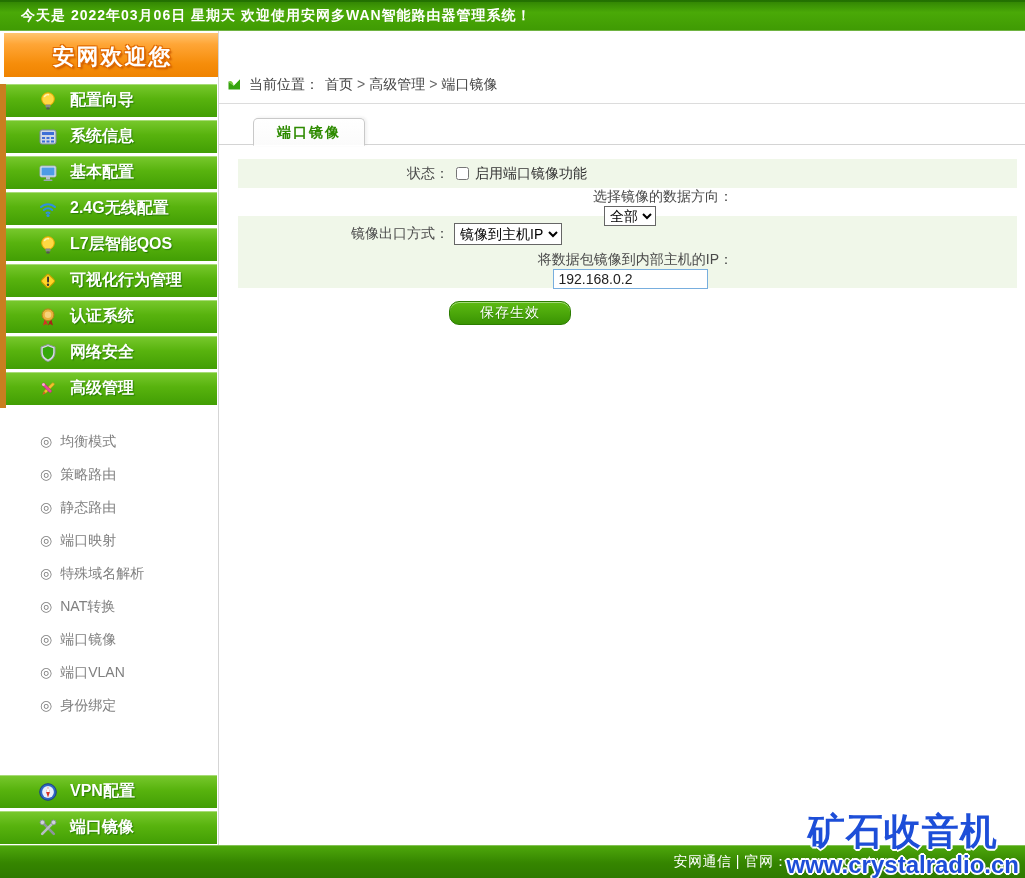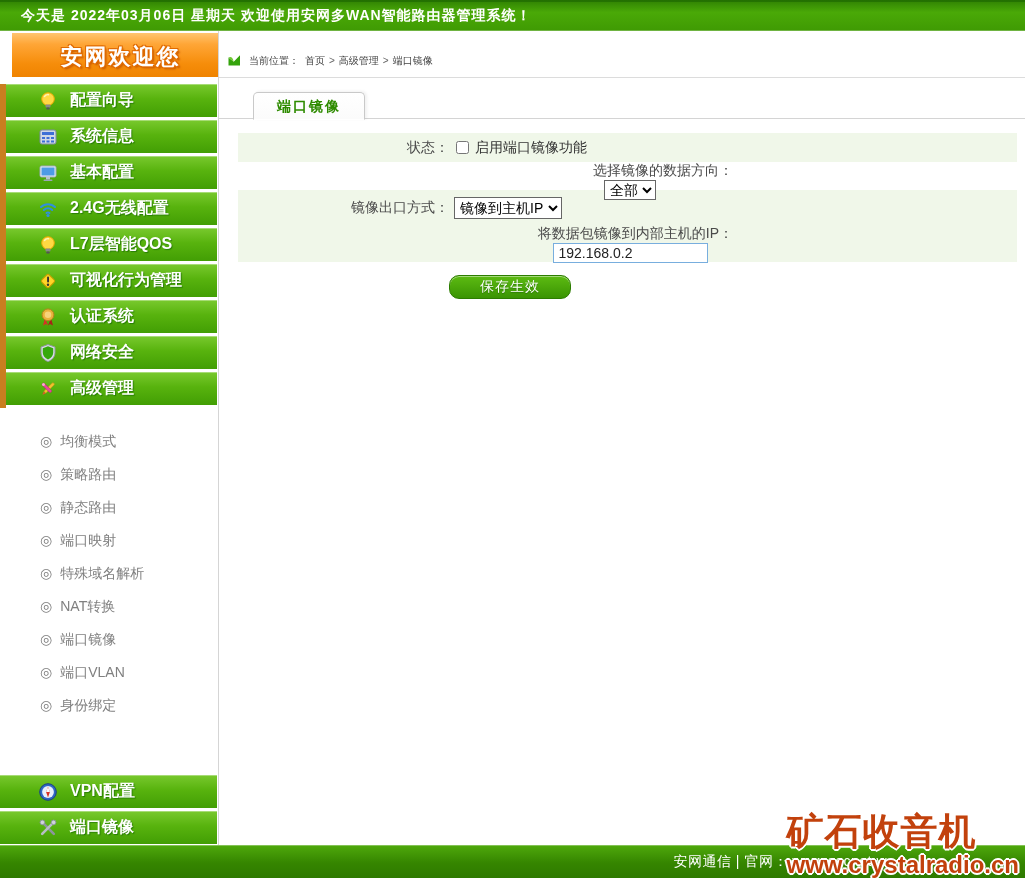--- a/index.html
+++ b/index.html
@@ -8,40 +8,40 @@
 
   
   .topbar{ position:absolute; top:0; left:0; width:1025px; height:31px;
     background:linear-gradient(180deg,#2f8103 0%,#4aa907 40%,#3f9a03 100%);
     box-shadow:inset 0 2px 0 rgba(20,90,0,.45), inset 0 -1px 0 rgba(255,255,255,.25);
     color:#fff; font-size:14px; font-weight:bold; letter-spacing:1px; line-height:31px;
     padding-left:21px; white-space:nowrap; }
 
   
   .sidebar{ position:absolute; left:0; top:31px; width:218px; height:814px; background:#fff; }
-  .sb-header{ position:absolute; top:2px; left:12px; width:217px; height:44px;
+  .sb-header{ position:absolute; top:2px; left:4px; width:217px; height:44px;
     background:linear-gradient(180deg,#ffc571 0%,#ffa637 25%,#f68d0a 70%,#ef8300 100%);
     color:#fff; font-size:22px; font-weight:bold; text-align:center; line-height:48px; letter-spacing:2px;
     text-shadow:-1px -1px 0 #e06a00,1px -1px 0 #e06a00,-1px 1px 0 #e06a00,1px 1px 0 #e06a00,2px 2px 2px #c85a00; }
   #menu-top{ position:absolute; top:53px; left:0; width:217px; border-left:6px solid #c97e20; }
   #menu-bottom{ position:absolute; top:744px; left:0; width:217px; }
   .menu-item{ height:33px; margin-bottom:3px; display:flex; align-items:center; gap:12px; padding-left:32px;
     background:linear-gradient(180deg,#79c92e 0%,#58b30e 45%,#429e04 100%);
     box-shadow:inset 0 1px 0 rgba(255,255,255,.35); cursor:pointer; }
   #menu-bottom .menu-item{ padding-left:38px; }
   .mi-icon{ width:20px; height:20px; flex:none; display:inline-block; }
   .mi-icon svg{ width:20px; height:20px; display:block; }
   .mi-label{ color:#fff; font-size:16px; font-weight:bold; text-shadow:1px 1px 1px rgba(0,80,0,.5); white-space:nowrap; }
   #submenu{ position:absolute; top:377px; left:0; width:217px; padding-top:17px; }
   .sub-item{ height:33px; line-height:33px; padding-left:40px; font-size:14px; color:#808080; cursor:pointer; white-space:nowrap; }
   .sub-bullet{ margin-right:8px; font-size:14px; }
 
   
   .main{ position:absolute; left:218px; top:31px; right:0; bottom:33px; border-left:1px solid #d5d5d5; background:#fff; overflow:hidden; }
-  .breadcrumb{ display:flex; align-items:flex-end; gap:6px; padding:21px 0 0 8px; font-size:10px; color:#444; }
+  .breadcrumb{ display:flex; align-items:flex-start; gap:6px; padding:21px 0 0 8px; font-size:14px; color:#444;margin-top:24px; }
   .bc-icon svg{ width:16px; height:16px; display:block; }
   .bc-sep{ color:#666; margin:0 4px; }
   .divider1{ margin-top:9px; border-top:1px solid #dcdcdc; height:2px; }
   .tab-row{ margin-top:12px; padding-left:34px; height:28px; border-bottom:1px solid #d4d4d4; }
   .tab{ display:inline-block; height:28px; line-height:26px; padding:0 23px; position:relative; top:1px;
     background:linear-gradient(180deg,#ffffff 0%,#fbfbfb 100%); border:1px solid #c9c9c9; border-bottom:1px solid #fff;
     border-radius:5px 5px 0 0; color:#2e8b00; font-size:14px; font-weight:bold; letter-spacing:2px;
     box-shadow:2px -1px 3px rgba(0,0,0,.06); cursor:pointer; }
 
   .form{ margin:14px 0 0 19px; width:779px; font-size:14px; }
@@ -61,21 +61,21 @@
     background:linear-gradient(180deg,#5dbb12 0%,#3a9403 100%); border:1px solid #2c7d00; border-radius:10px;
     box-shadow:inset 0 1px 0 rgba(255,255,255,.45); text-shadow:0 1px 1px rgba(0,60,0,.4); letter-spacing:1px; }
 
   
   .footer{ position:absolute; bottom:0; left:0; width:1025px; height:33px;
     background:linear-gradient(180deg,#4fa90c 0%,#358500 55%,#2e7a00 100%);
     box-shadow:inset 0 1px 0 rgba(255,255,255,.3);
     color:#fff; font-size:14px; line-height:33px; text-align:right; padding-right:138px; letter-spacing:.5px; }
 
   
-  .wm{ position:absolute; right:6px; bottom:1px; z-index:5; text-align:left; color:#c2410c; font-weight:bold; line-height:1; pointer-events:none; }
+  .wm{ position:absolute; right:6px; bottom:1px; z-index:5; text-align:center; color:#1d4ed8; font-weight:bold; line-height:1; pointer-events:none; }
   .wm1{ font-size:37px; letter-spacing:1px;
     text-shadow:-2px 0 #fff,2px 0 #fff,0 -2px #fff,0 2px #fff,-1px -1px #fff,1px 1px #fff,-1px 1px #fff,1px -1px #fff; }
   .wm2{ font-size:24px; margin-top:3px;
     text-shadow:-2px 0 #fff,2px 0 #fff,0 -2px #fff,0 2px #fff,-1px -1px #fff,1px 1px #fff,-1px 1px #fff,1px -1px #fff; }
 </style>
 </head>
 <body>
 
 <div class="topbar">
   <span>今天是 2022年03月06日 星期天 欢迎使用安网多WAN智能路由器管理系统！</span>

